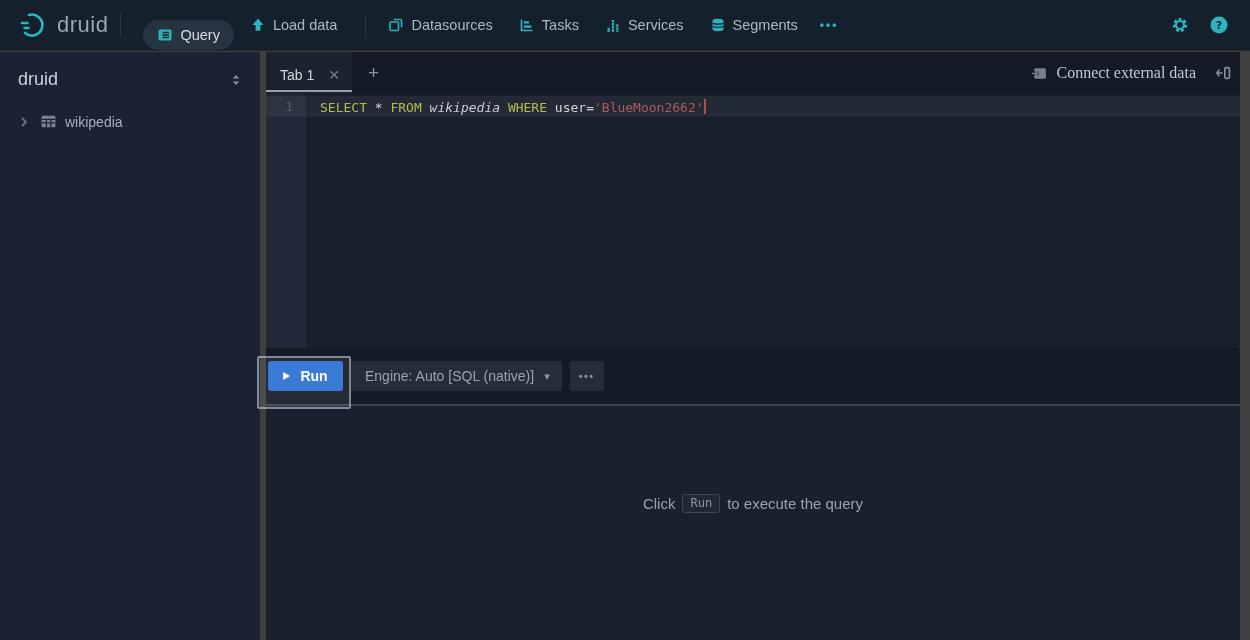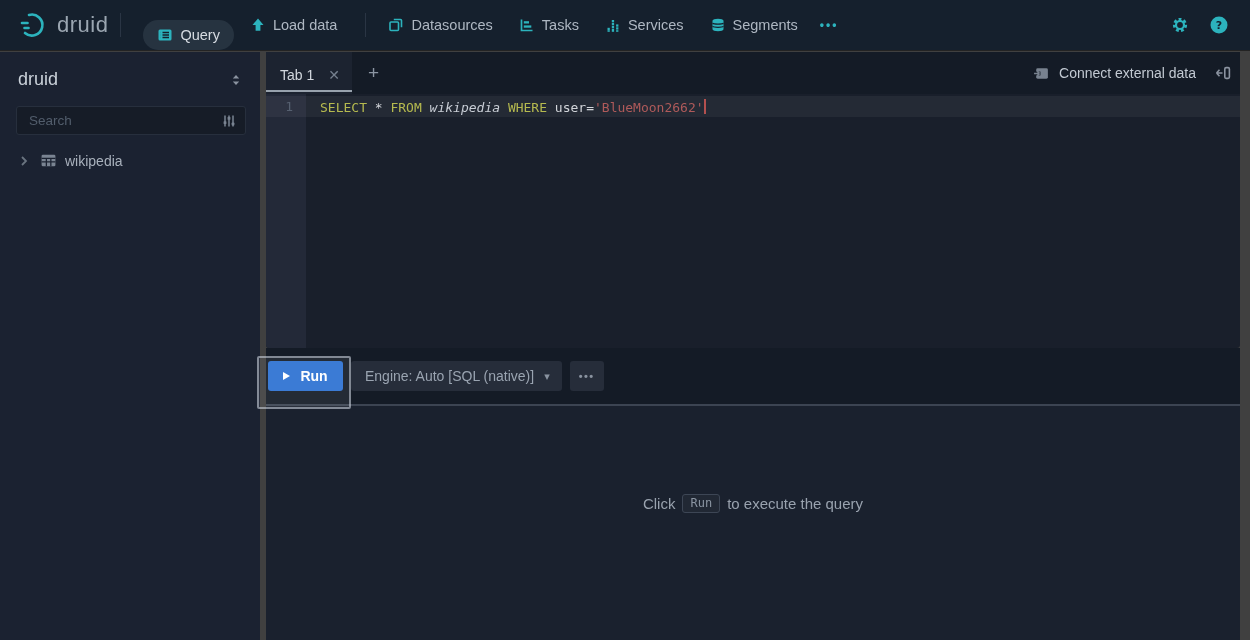--- a/index.html
+++ b/index.html
@@ -37,21 +37,21 @@
   .main { position:absolute; left:266px; top:52px; width:974px; height:588px;
           display:flex; flex-direction:column; }
 
   .tabstrip { height:42px; background:#141B26; display:flex; align-items:center; flex:none; }
   .tab { position:relative; height:42px; display:flex; align-items:center; gap:14px;
          padding:4px 12px 0 14px; background:#1C2330; color:#D2D7DE; font-size:14px; cursor:pointer; }
   .tab-underline { position:absolute; left:0; right:0; bottom:2px; height:2px; background:#98A2AD; }
   .tab-close { color:#76818F; font-size:14px; cursor:pointer; }
   .tab-plus { color:#8B95A2; font-size:19px; margin-left:16px; cursor:pointer; }
   .strip-spacer { flex:1; }
-  .connect-btn { display:flex; align-items:center; gap:9px; color:#C2C9D2; font-size:14px; cursor:pointer; }
+  .connect-btn { display:flex; align-items:center; gap:9px; color:#C2C9D2; font-size:16px; cursor:pointer;font-family:Liberation Serif, serif; }
   .panel-toggle { margin:0 8px 0 18px; cursor:pointer; display:flex; align-items:center; }
 
   
   .editor { position:relative; height:254px; background:#191F2B; flex:none;
             border-radius:0 0 3px 3px; overflow:hidden; }
   .gutter-col { position:absolute; left:0; top:0; bottom:0; width:40px; background:#232938; }
   .active-line { position:absolute; left:0; right:0; top:2px; height:21px; background:rgba(255,255,255,.05); }
   .code-row { position:relative; display:flex; align-items:center; height:21px; margin-top:2px;
               font-family:"DejaVu Sans Mono", monospace; font-size:13px; }
   .gutter-cell { width:40px; flex:none; text-align:right; padding-right:13px; color:#566070; }
@@ -207,35 +207,20 @@
     </div>
   </header>
 
   <aside class="sidebar">
     <div class="sidebar-header">
       <span class="sidebar-title">druid</span>
       <span class="icon">
         <svg width="16" height="16" viewBox="0 0 16 16">
           <path d="M4.8 6.4 L8 2.9 L11.2 6.4 Z" fill="#8B93A0"></path>
           <path d="M4.8 9.6 L8 13.1 L11.2 9.6 Z" fill="#8B93A0"></path>
-        </svg>
-      </span>
-    </div>
-    <div class="search-box">
-      <input class="search-input" type="text" placeholder="Search" style="">
-      <span class="icon">
-        <svg width="16" height="16" viewBox="0 0 16 16">
-          <g stroke="#7A8492" stroke-width="1.5">
-            <path d="M4 2.5 V13.5 M8 2.5 V13.5 M12 2.5 V13.5"></path>
-          </g>
-          <g fill="#7A8492">
-            <rect x="2.6" y="8.2" width="2.8" height="2.8" rx=".6"></rect>
-            <rect x="6.6" y="4" width="2.8" height="2.8" rx=".6"></rect>
-            <rect x="10.6" y="9.6" width="2.8" height="2.8" rx=".6"></rect>
-          </g>
         </svg>
       </span>
     </div>
     <div class="tree-row">
       <span class="icon">
         <svg width="16" height="16" viewBox="0 0 16 16" fill="none">
           <path d="M6 4 L10 8 L6 12" stroke="#6A7480" stroke-width="1.8"></path>
         </svg>
       </span>
       <span class="icon">

